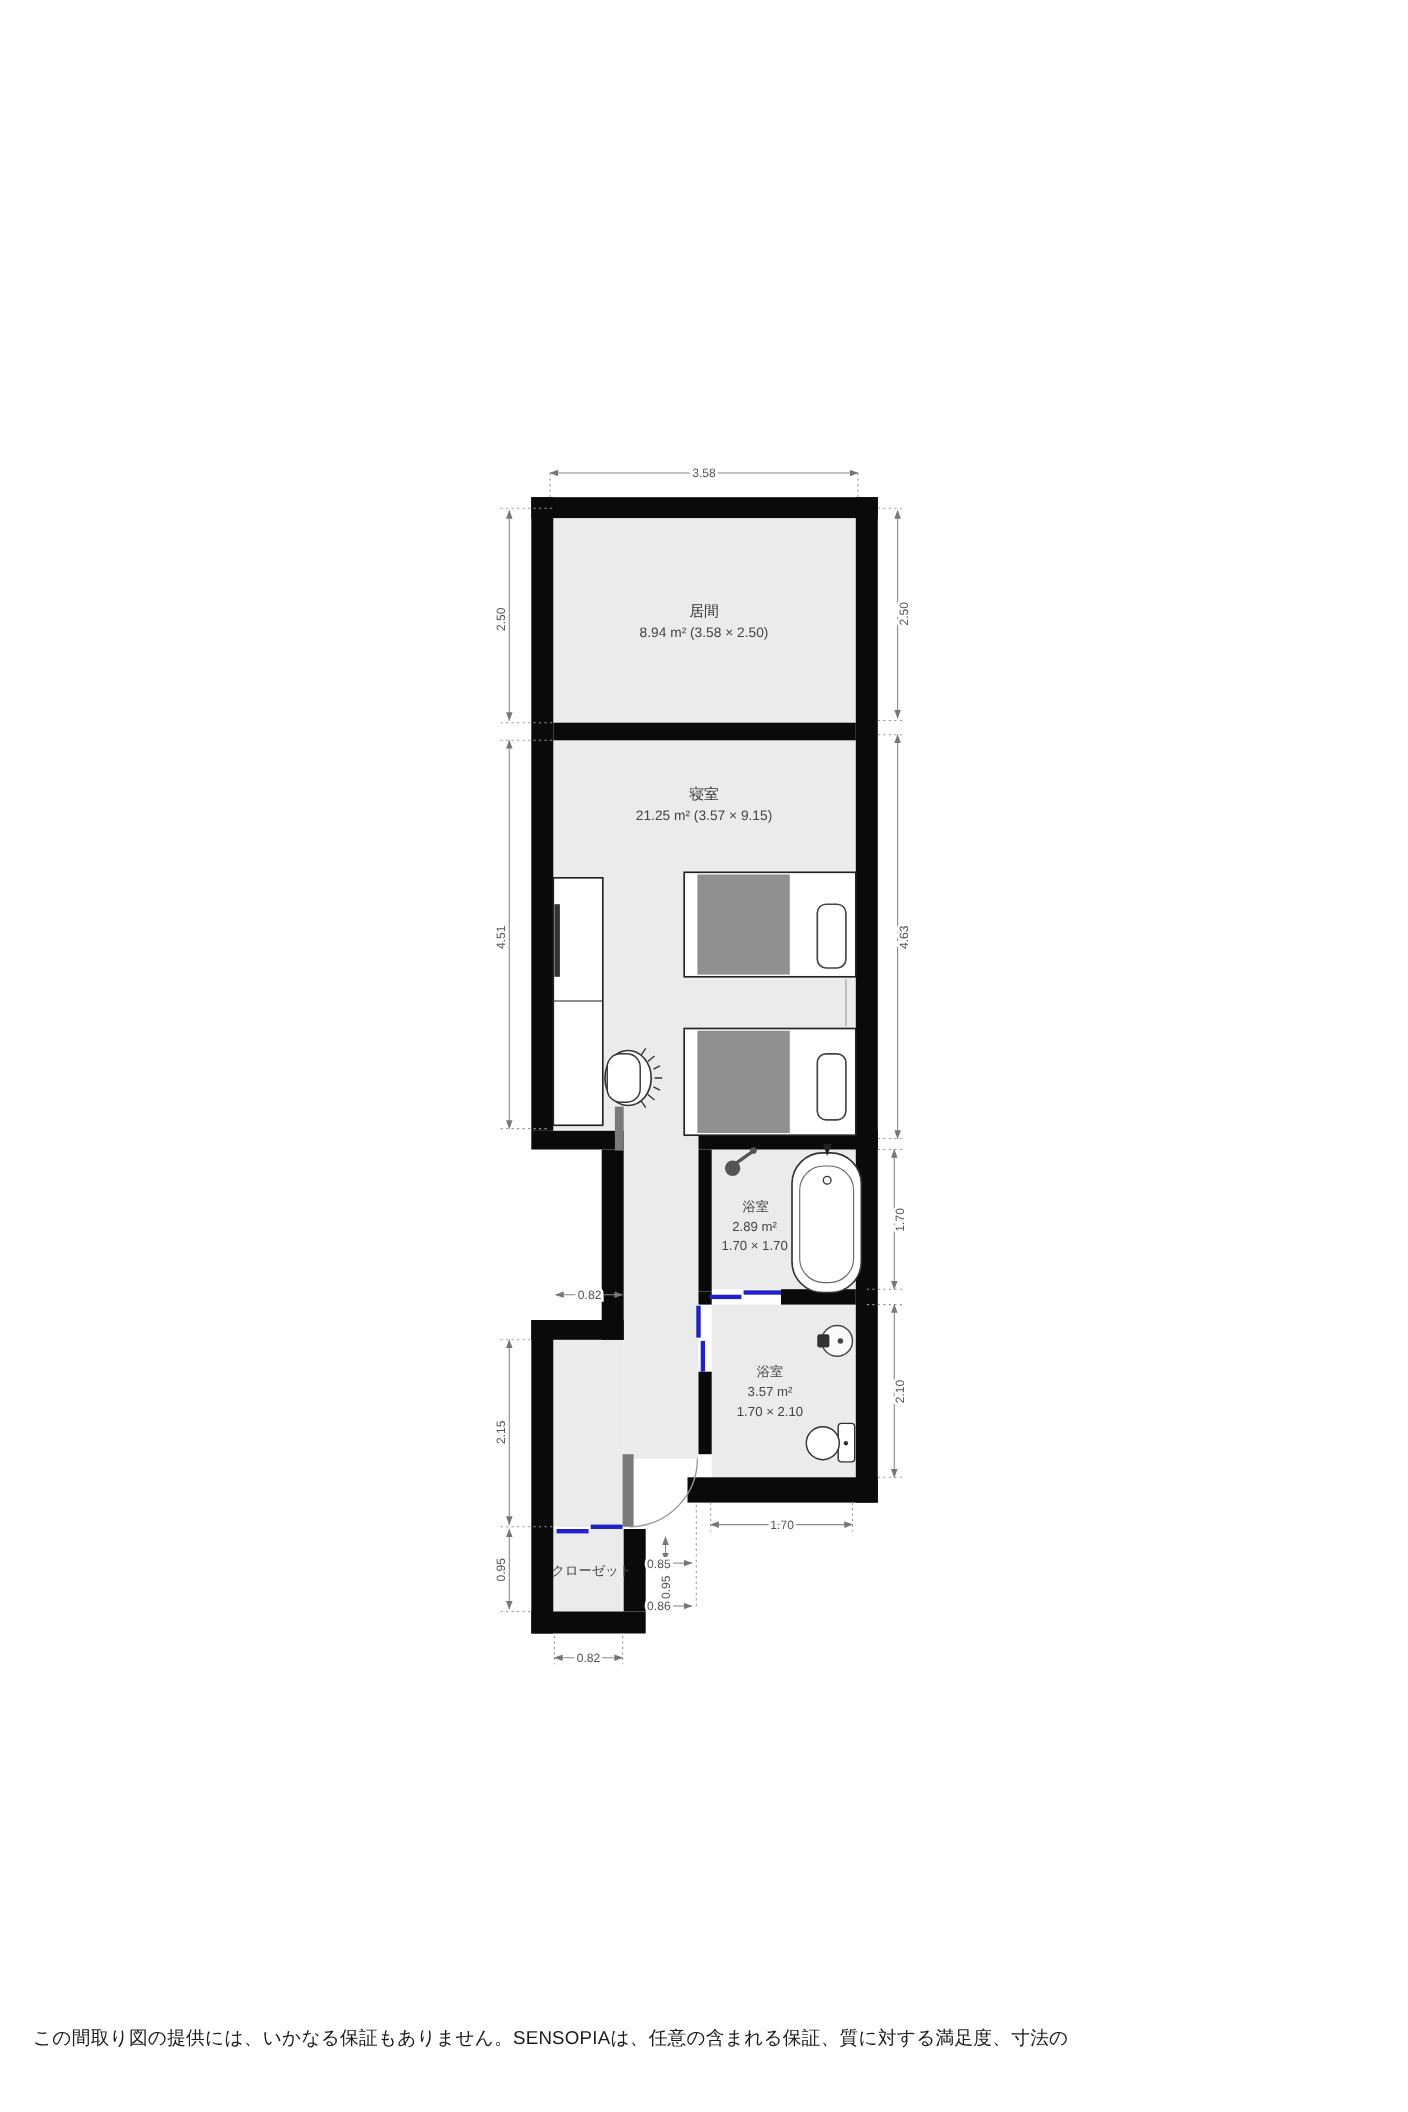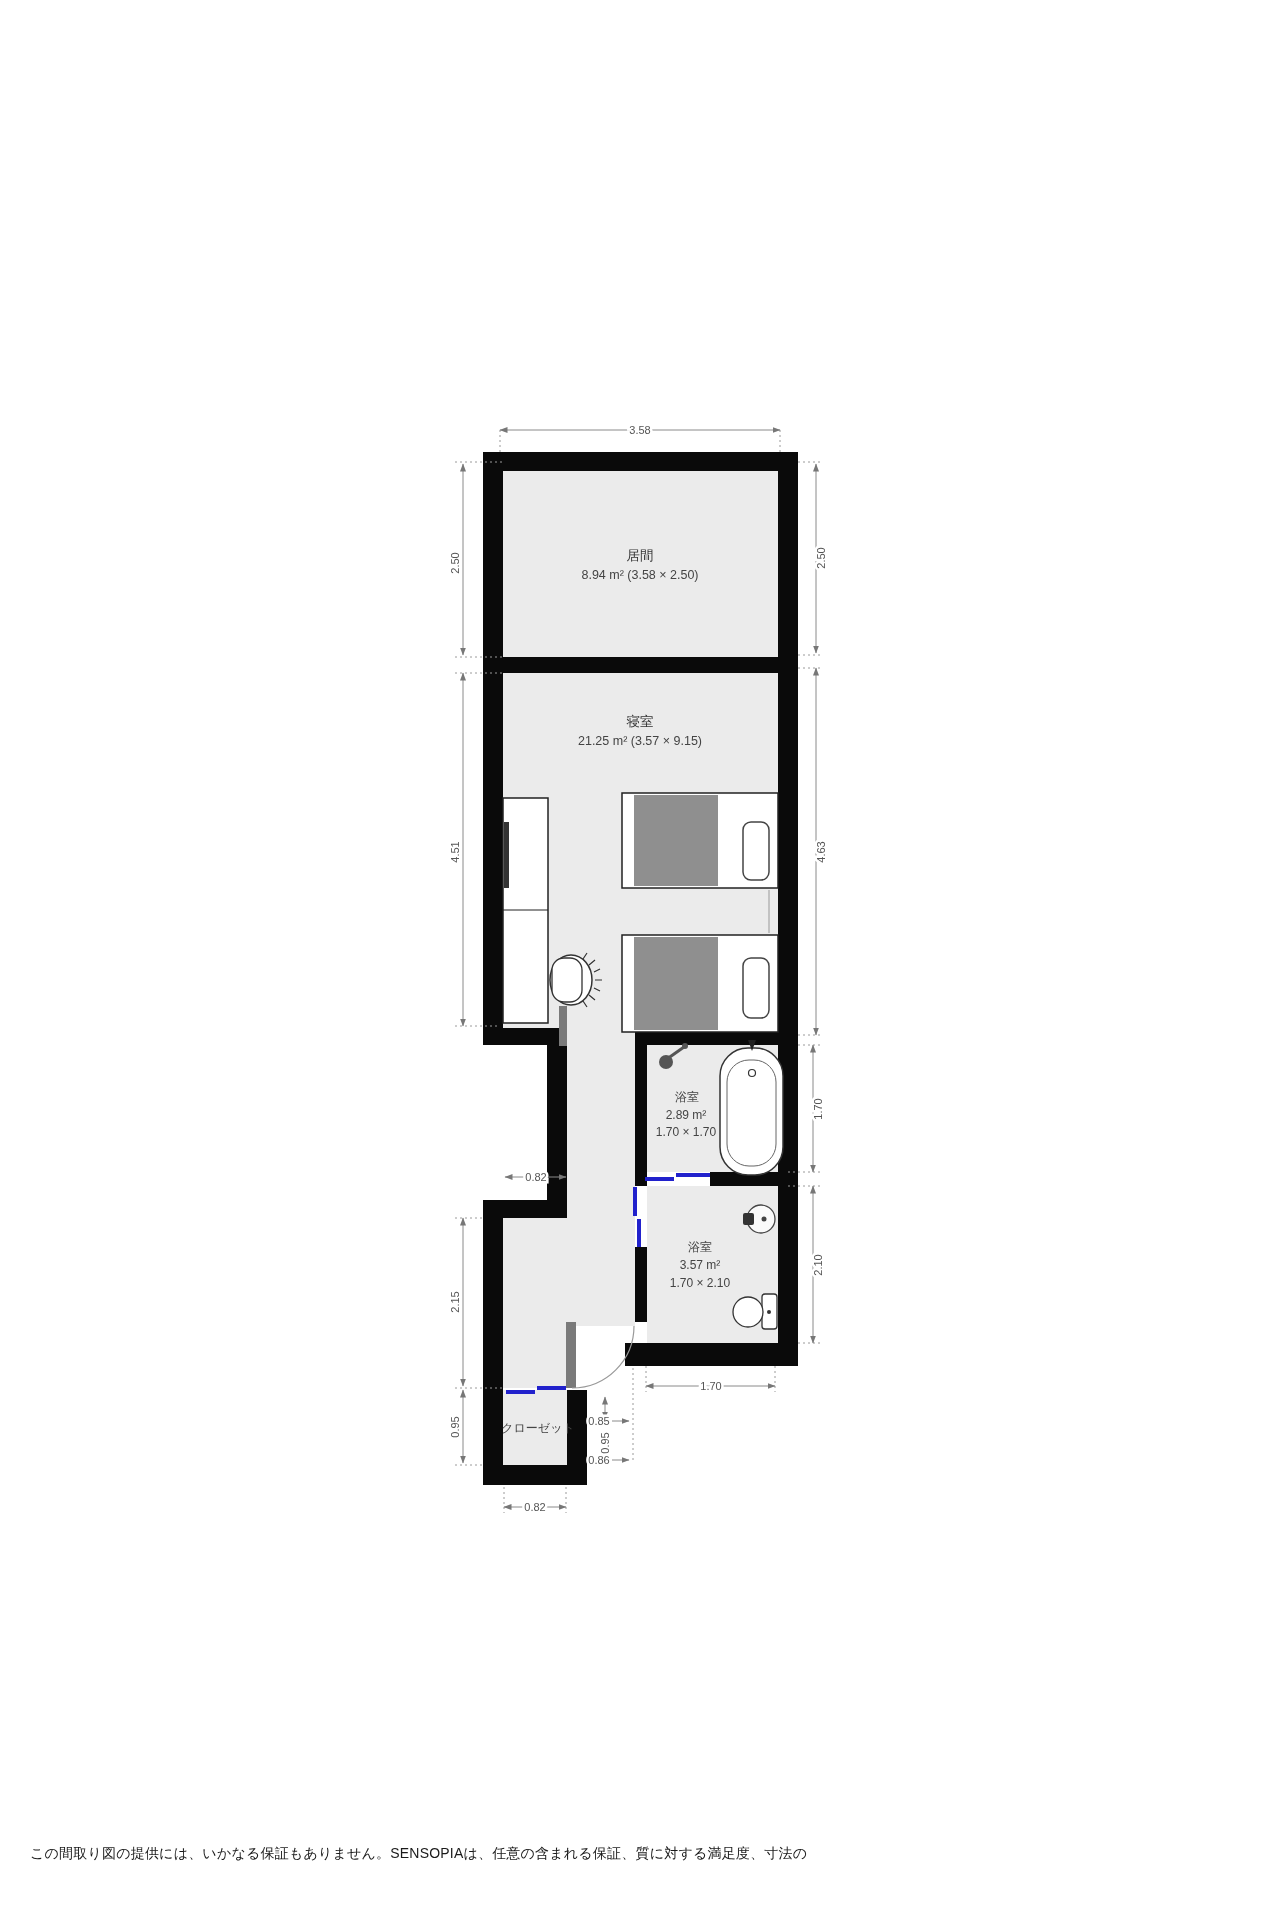--- a/index.html
+++ b/index.html
@@ -6,21 +6,21 @@
   .page{position:relative;width:1280px;height:1920px;background:#ffffff;overflow:hidden;
         font-family:"Liberation Sans",sans-serif;}
   svg{position:absolute;left:0;top:0;}
   .room-name{font-size:13.5px;fill:#333;text-anchor:middle;font-family:"Liberation Sans",sans-serif;}
   .room-area{font-size:12.5px;fill:#444;text-anchor:middle;font-family:"Liberation Sans",sans-serif;}
   .room-small{font-size:12px;fill:#444;text-anchor:middle;font-family:"Liberation Sans",sans-serif;}
   .dim-text{font-size:11px;fill:#555;text-anchor:middle;paint-order:stroke;stroke:#ffffff;stroke-width:5px;
             font-family:"Liberation Sans",sans-serif;}
   .dimline{stroke:#8a8a8a;stroke-width:1;fill:none;}
   .extline{stroke:#9a9a9a;stroke-width:1;fill:none;stroke-dasharray:2,3;}
-  .footer{position:absolute;left:30px;top:1843px;width:1160px;font-size:14px;line-height:20px;
+  .footer{position:absolute;left:30px;top:1843px;width:1160px;font-size:17px;line-height:20px;
           color:#1a1a1a;letter-spacing:0.2px;}
 </style>
 </head>
 <body>
 
 <div class="page">
 <svg width="1280" height="1920" viewBox="0 0 1280 1920">
   <defs>
     <marker id="mE" orient="auto" markerWidth="9" markerHeight="8" refX="7.5" refY="3">
       <path d="M0,0 L8,3 L0,6 Z" fill="#777"></path>

